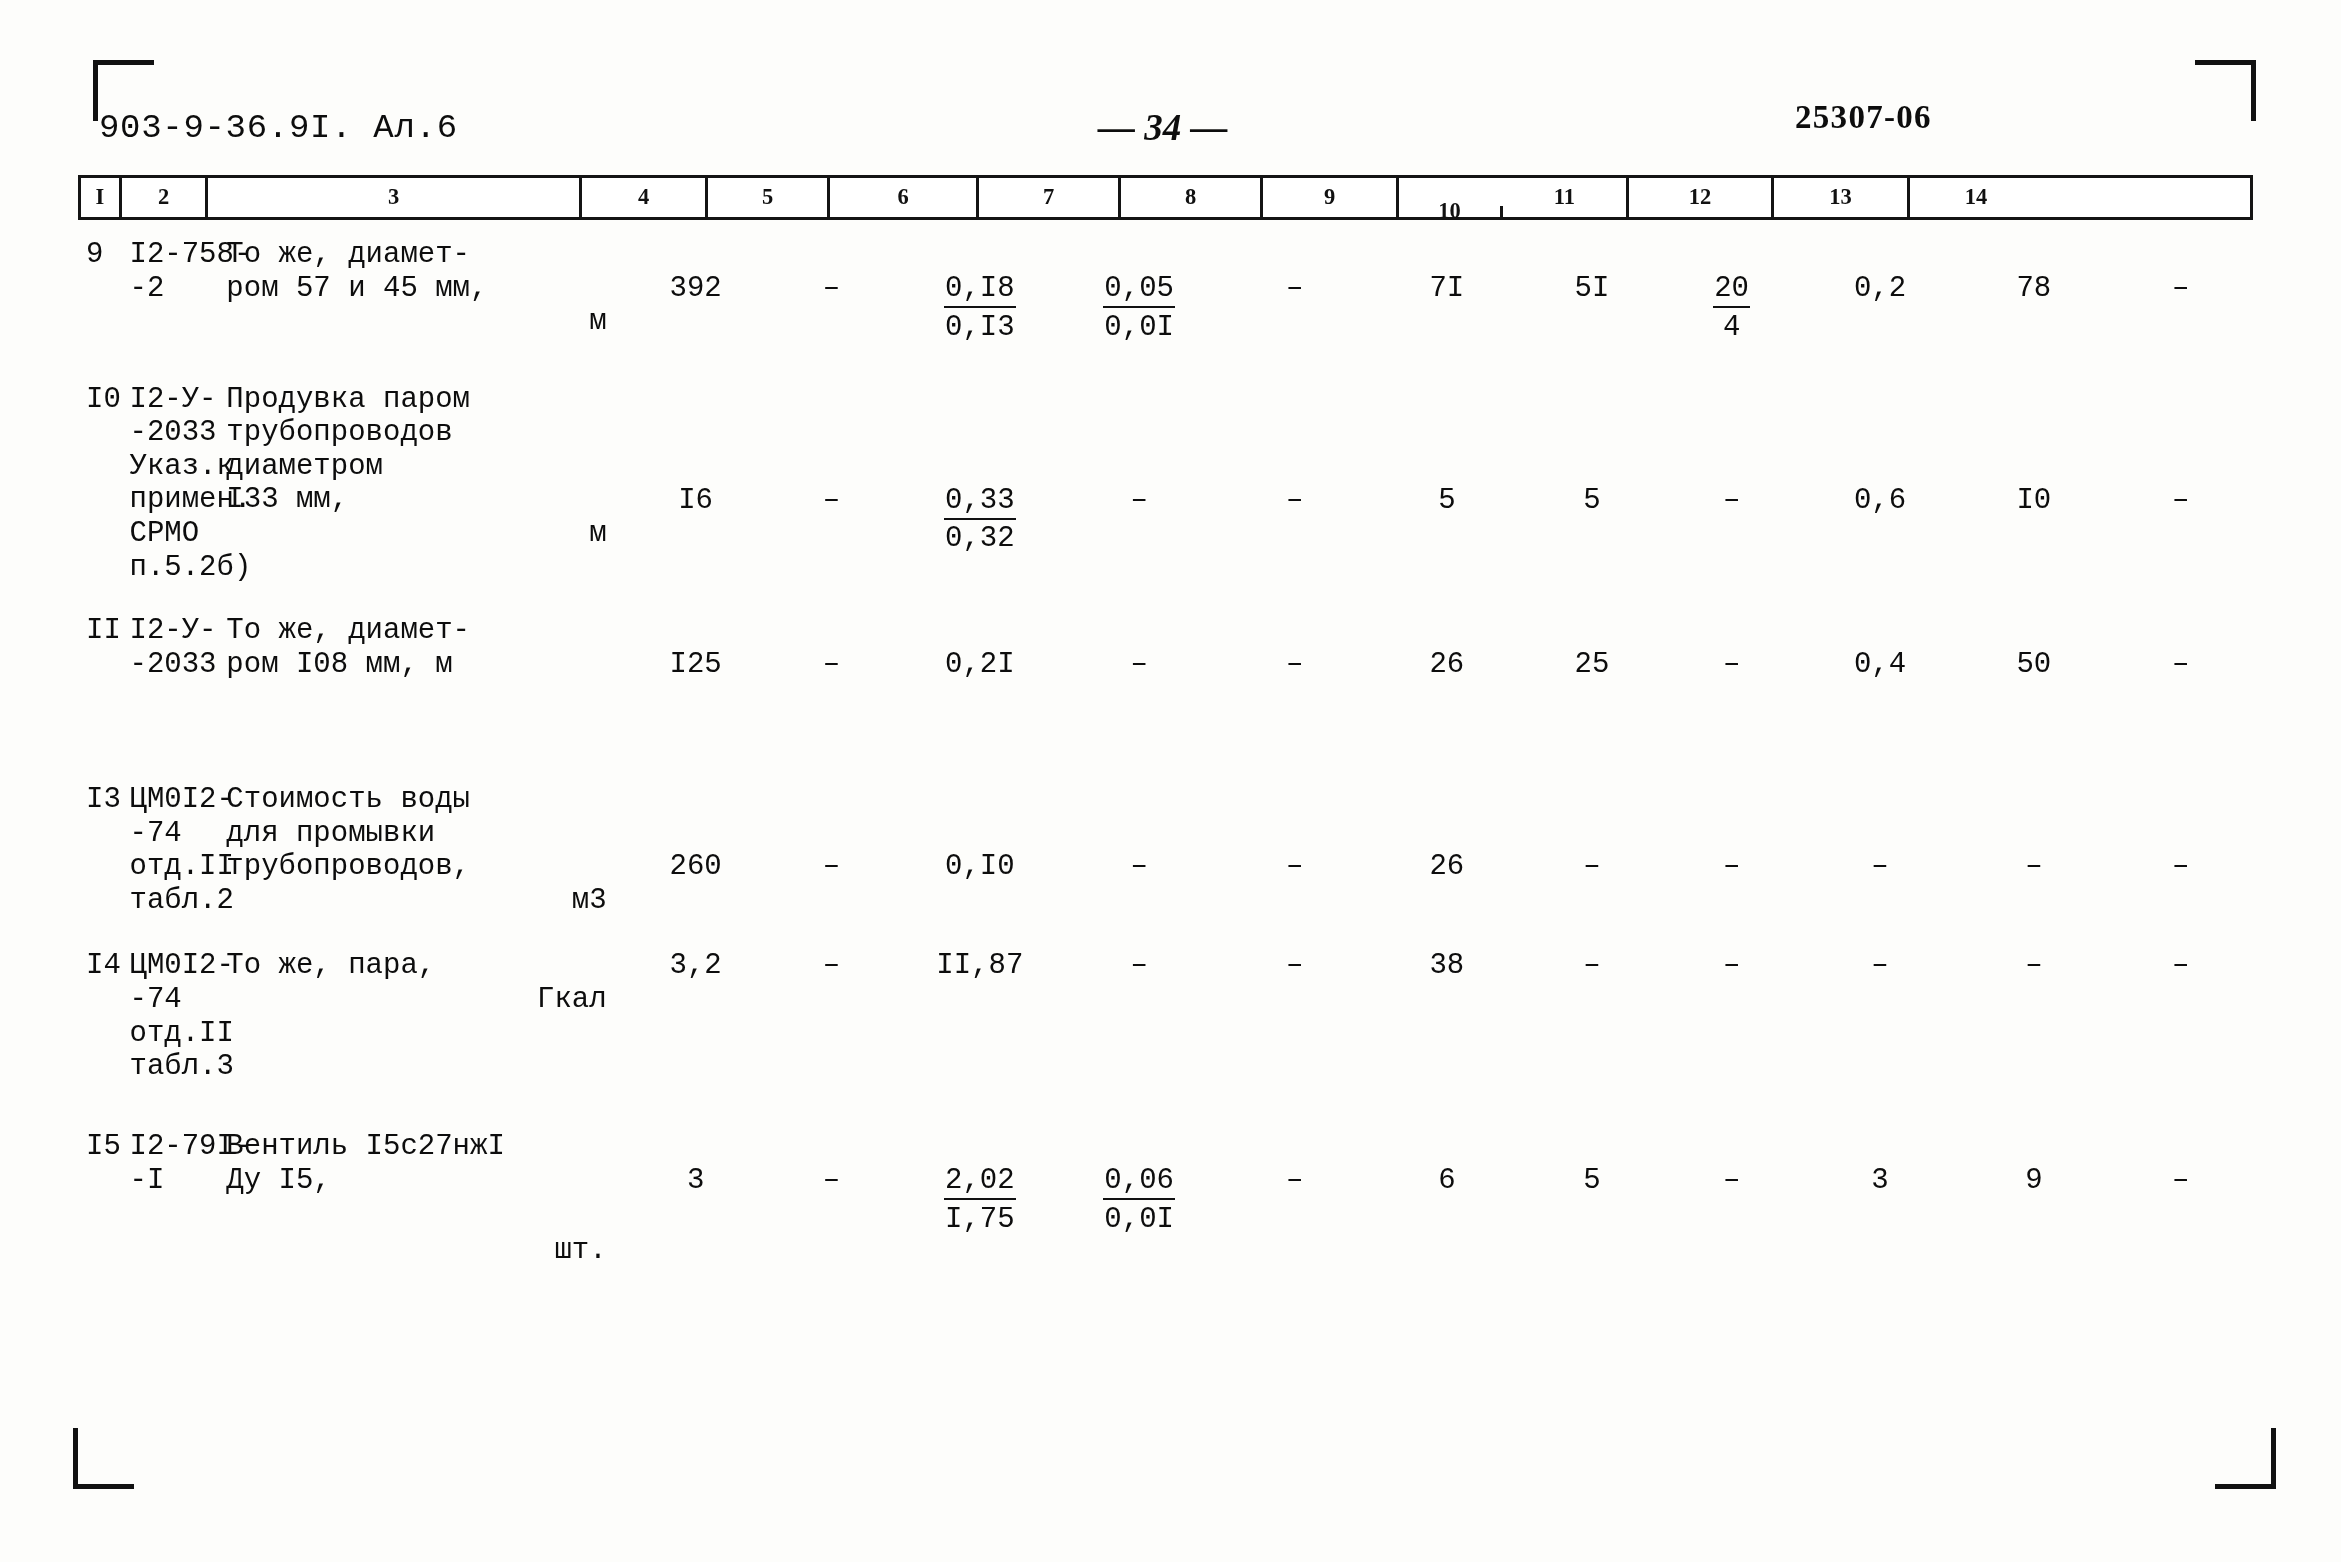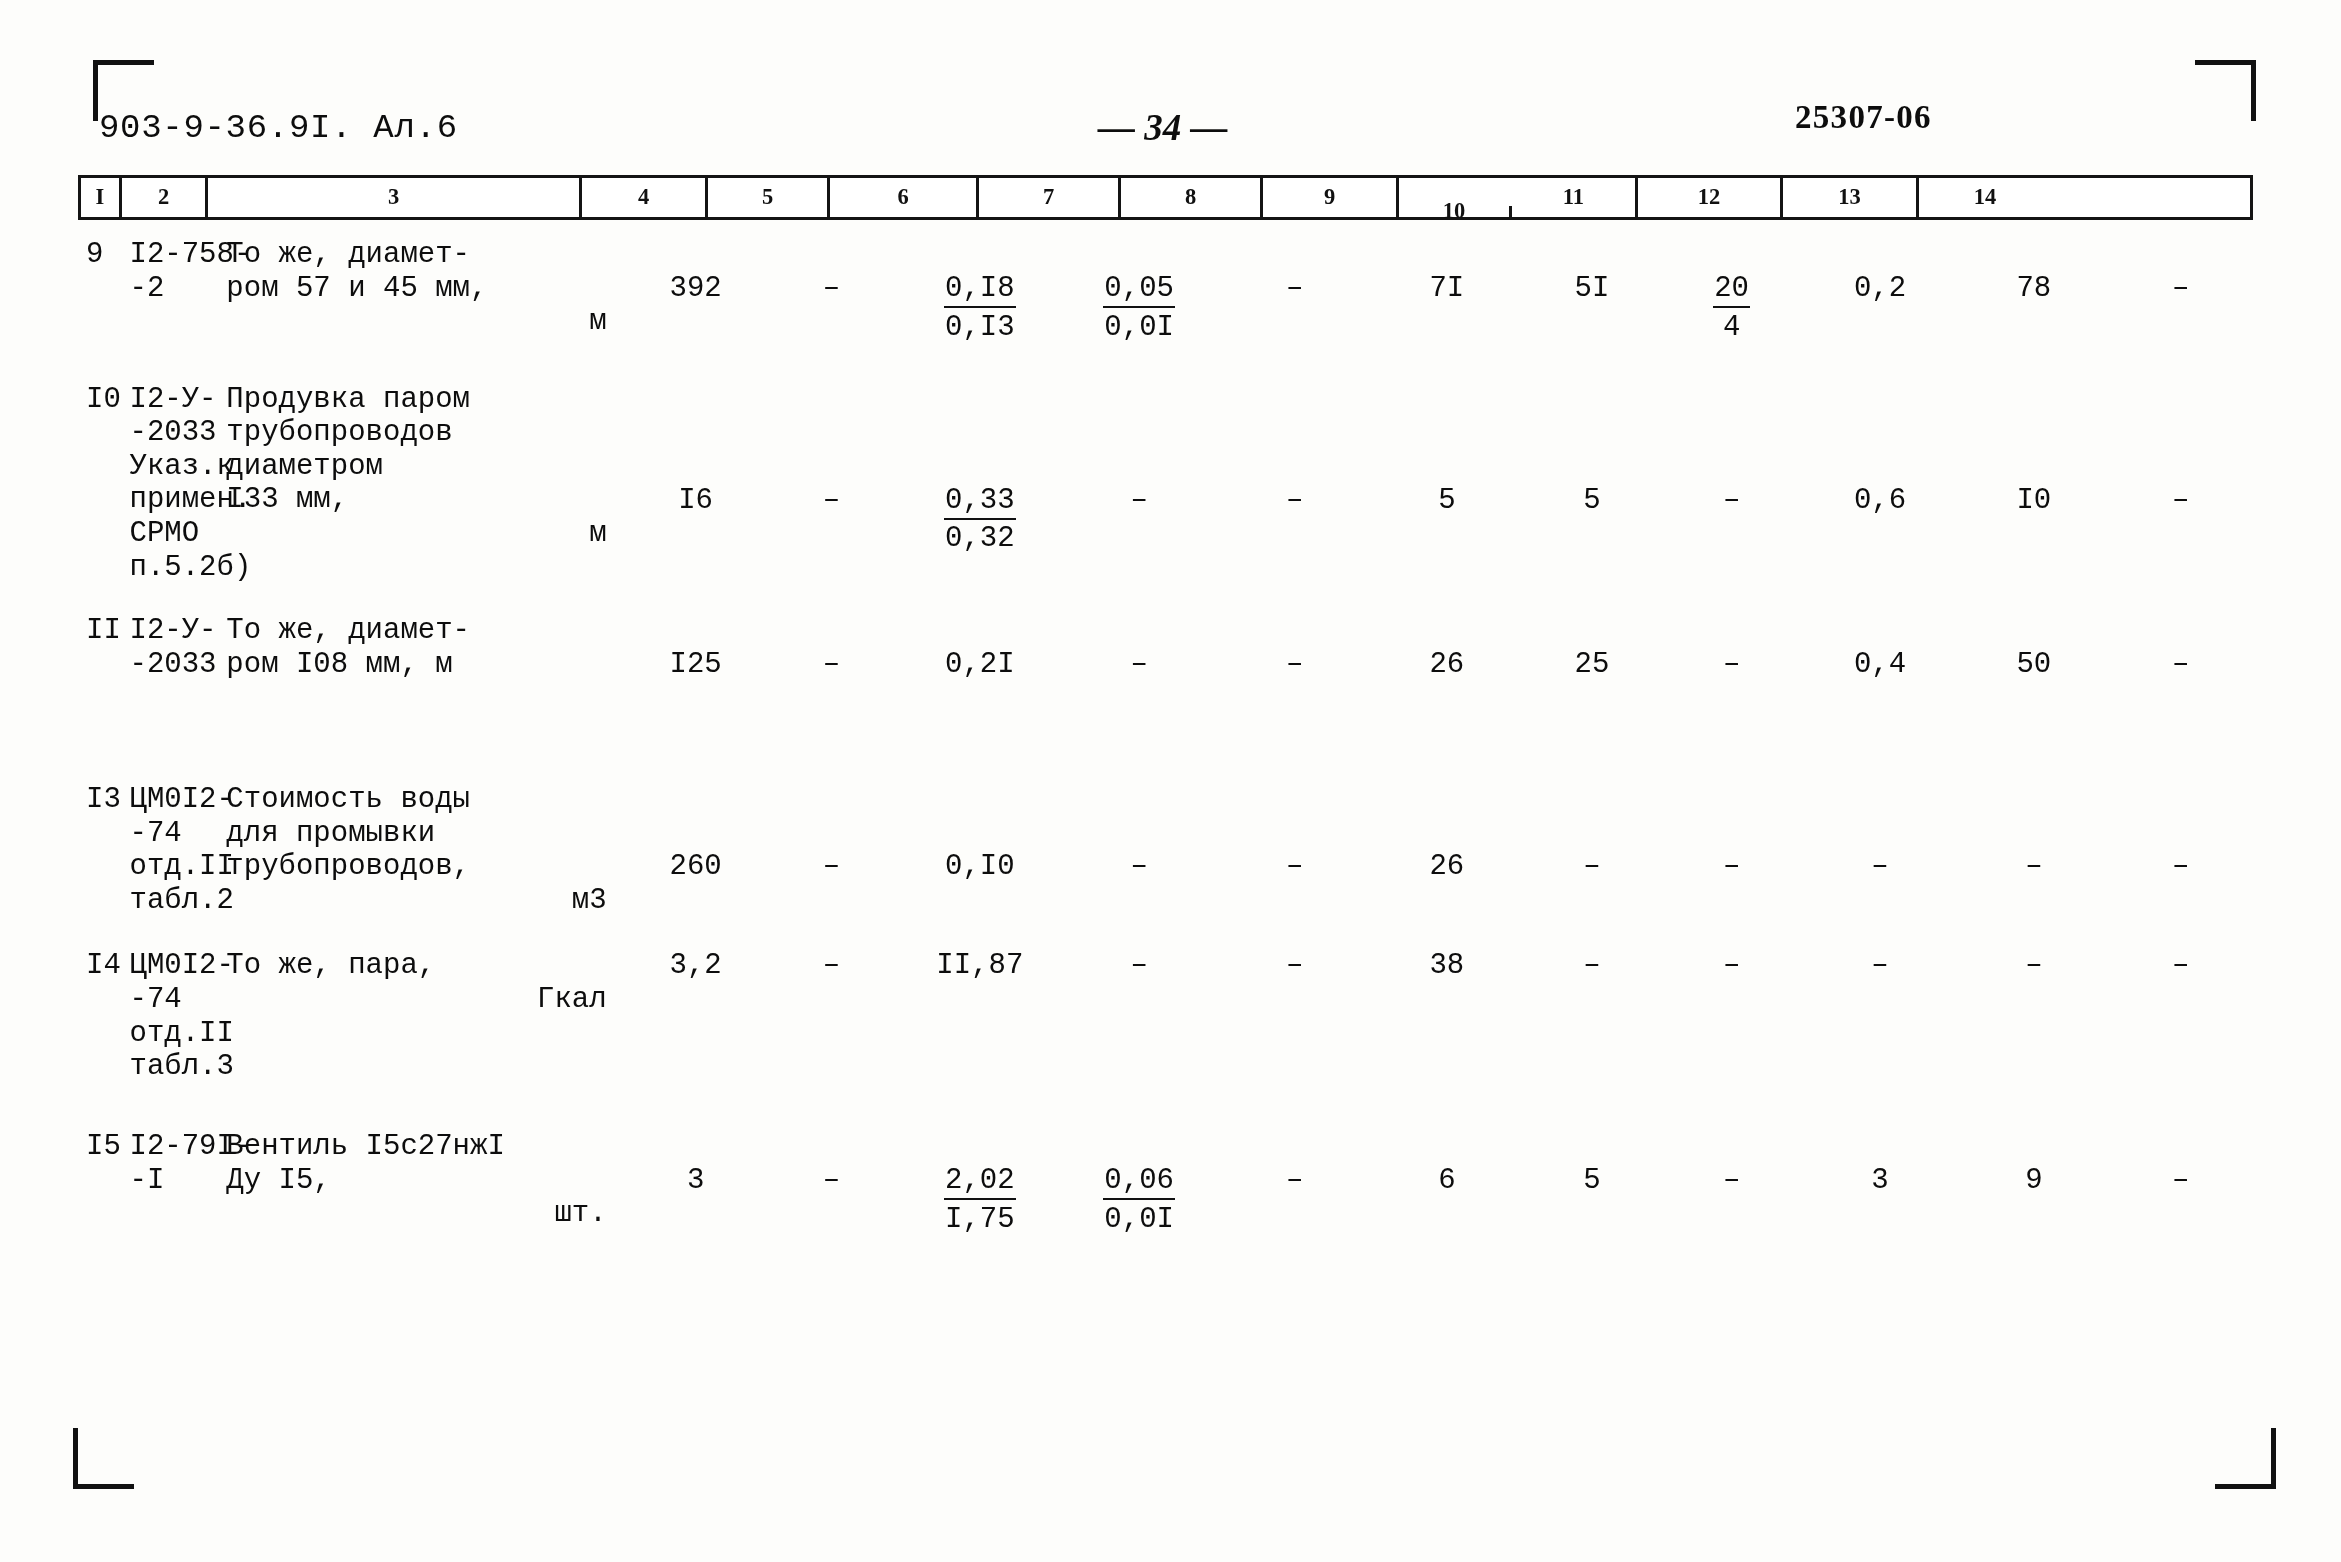--- a/index.html
+++ b/index.html
@@ -175,21 +175,21 @@
   <div class="colhead" id="colhead">
       <div class="cell" style="width: 41px;">I</div>
       <div class="cell" style="width: 86px;">2</div>
       <div class="cell" style="width: 374px;">3</div>
       <div class="cell" style="width: 126px;">4</div>
       <div class="cell" style="width: 122px;">5</div>
       <div class="cell" style="width: 149px;">6</div>
       <div class="cell" style="width: 142px;">7</div>
       <div class="cell" style="width: 142px;">8</div>
       <div class="cell" style="width: 136px;">9</div>
-      <div class="cell" style="width: 113px; margin-top: 28px;">10</div>
+      <div class="cell" style="width: 104px; margin-top: 28px;">10</div>
       <div class="cell" style="width: 126px;">11</div>
       <div class="cell" style="width: 145px;">12</div>
       <div class="cell" style="width: 136px;">13</div>
       <div class="cell" style="width: 132px;">14</div>
     </div>
 
   <div class="sheet">
     <table class="body" id="body-table">
       <colgroup>
         <col style="width:41px">
@@ -324,21 +324,21 @@
             <td class="c-val" style="padding-top: 0px;">–</td>
           </tr>
           <tr class="r-pad">
             <td colspan="14" style="height: 46px;"></td>
           </tr>
           <tr>
             <td class="c-num">I5</td>
             <td class="c-code">I2-79I-
 -I</td>
             <td class="c-desc"><span>Вентиль I5с27нжI
-Ду I5,</span><div class="unitline"><span style="margin-left: auto;">шт.</span></div></td>
+Ду I5,</span><div class="unitline"><span style="margin-left: auto; margin-top: 37px;">шт.</span></div></td>
             <td class="c-val" style="padding-top: 34px;">3</td>
             <td class="c-val" style="padding-top: 34px;">–</td>
             <td class="c-val" style="padding-top: 34px;"><span class="frac"><span class="top">2,02</span><span class="bot">I,75</span></span></td>
             <td class="c-val" style="padding-top: 34px;"><span class="frac"><span class="top">0,06</span><span class="bot">0,0I</span></span></td>
             <td class="c-val" style="padding-top: 34px;">–</td>
             <td class="c-val" style="padding-top: 34px;">6</td>
             <td class="c-val" style="padding-top: 34px;">5</td>
             <td class="c-val" style="padding-top: 34px;">–</td>
             <td class="c-val" style="padding-top: 34px;">3</td>
             <td class="c-val" style="padding-top: 34px;">9</td>

